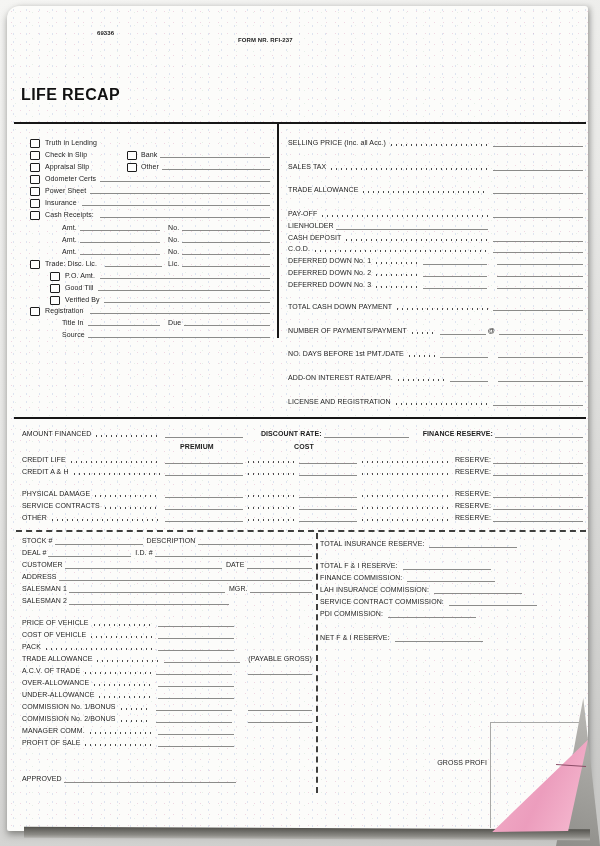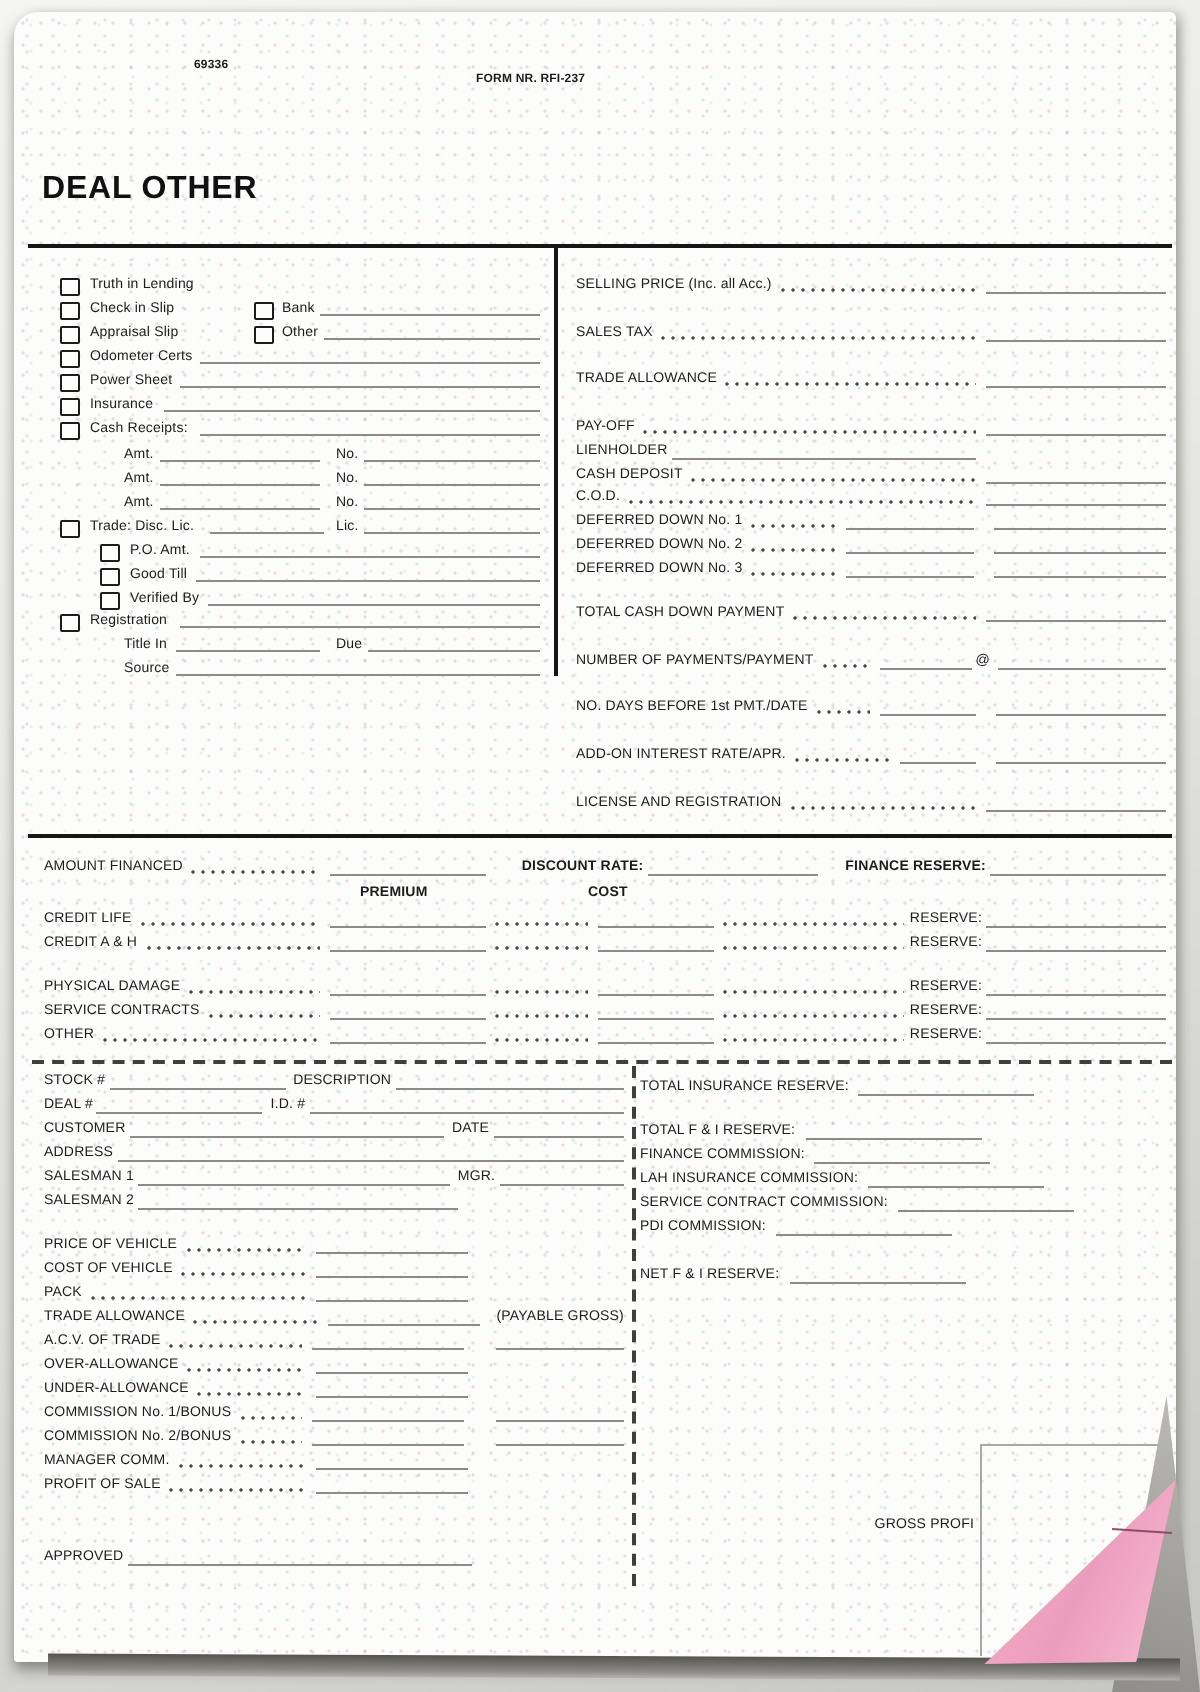--- a/index.html
+++ b/index.html
@@ -48,21 +48,21 @@
         border-top:1.5px solid #8a4c66;transform:rotate(4deg);}
 </style>
 </head>
 <body>
 
 <div class="page">
   <div class="paper"></div>
 
   <div class="lbl b" style="left:97px;top:29px;font-size:6px;">69336</div>
   <div class="lbl b" style="left:238px;top:36px;font-size:6px;">FORM NR. RFI-237</div>
-  <div class="lbl title" style="left:21px;top:86px;">DEAL OTHER</div>
+  <div class="lbl title" style="left:21px;top:86px;">LIFE RECAP</div>
 
   <div class="hl" style="left:14px;top:122px;width:572px;"></div>
   <div class="vl" style="left:277px;top:123px;height:215px;"></div>
   <div class="hl" style="left:14px;top:417px;width:572px;"></div>
   <div class="hdash" style="left:16px;top:530px;width:570px;"></div>
   <div class="vdash" style="left:316px;top:533px;height:260px;"></div>
 
   <div class="cb" style="left:30px;top:139px;"></div>
   <div class="lbl" style="left:45px;top:139px;">Truth in Lending</div>
 

